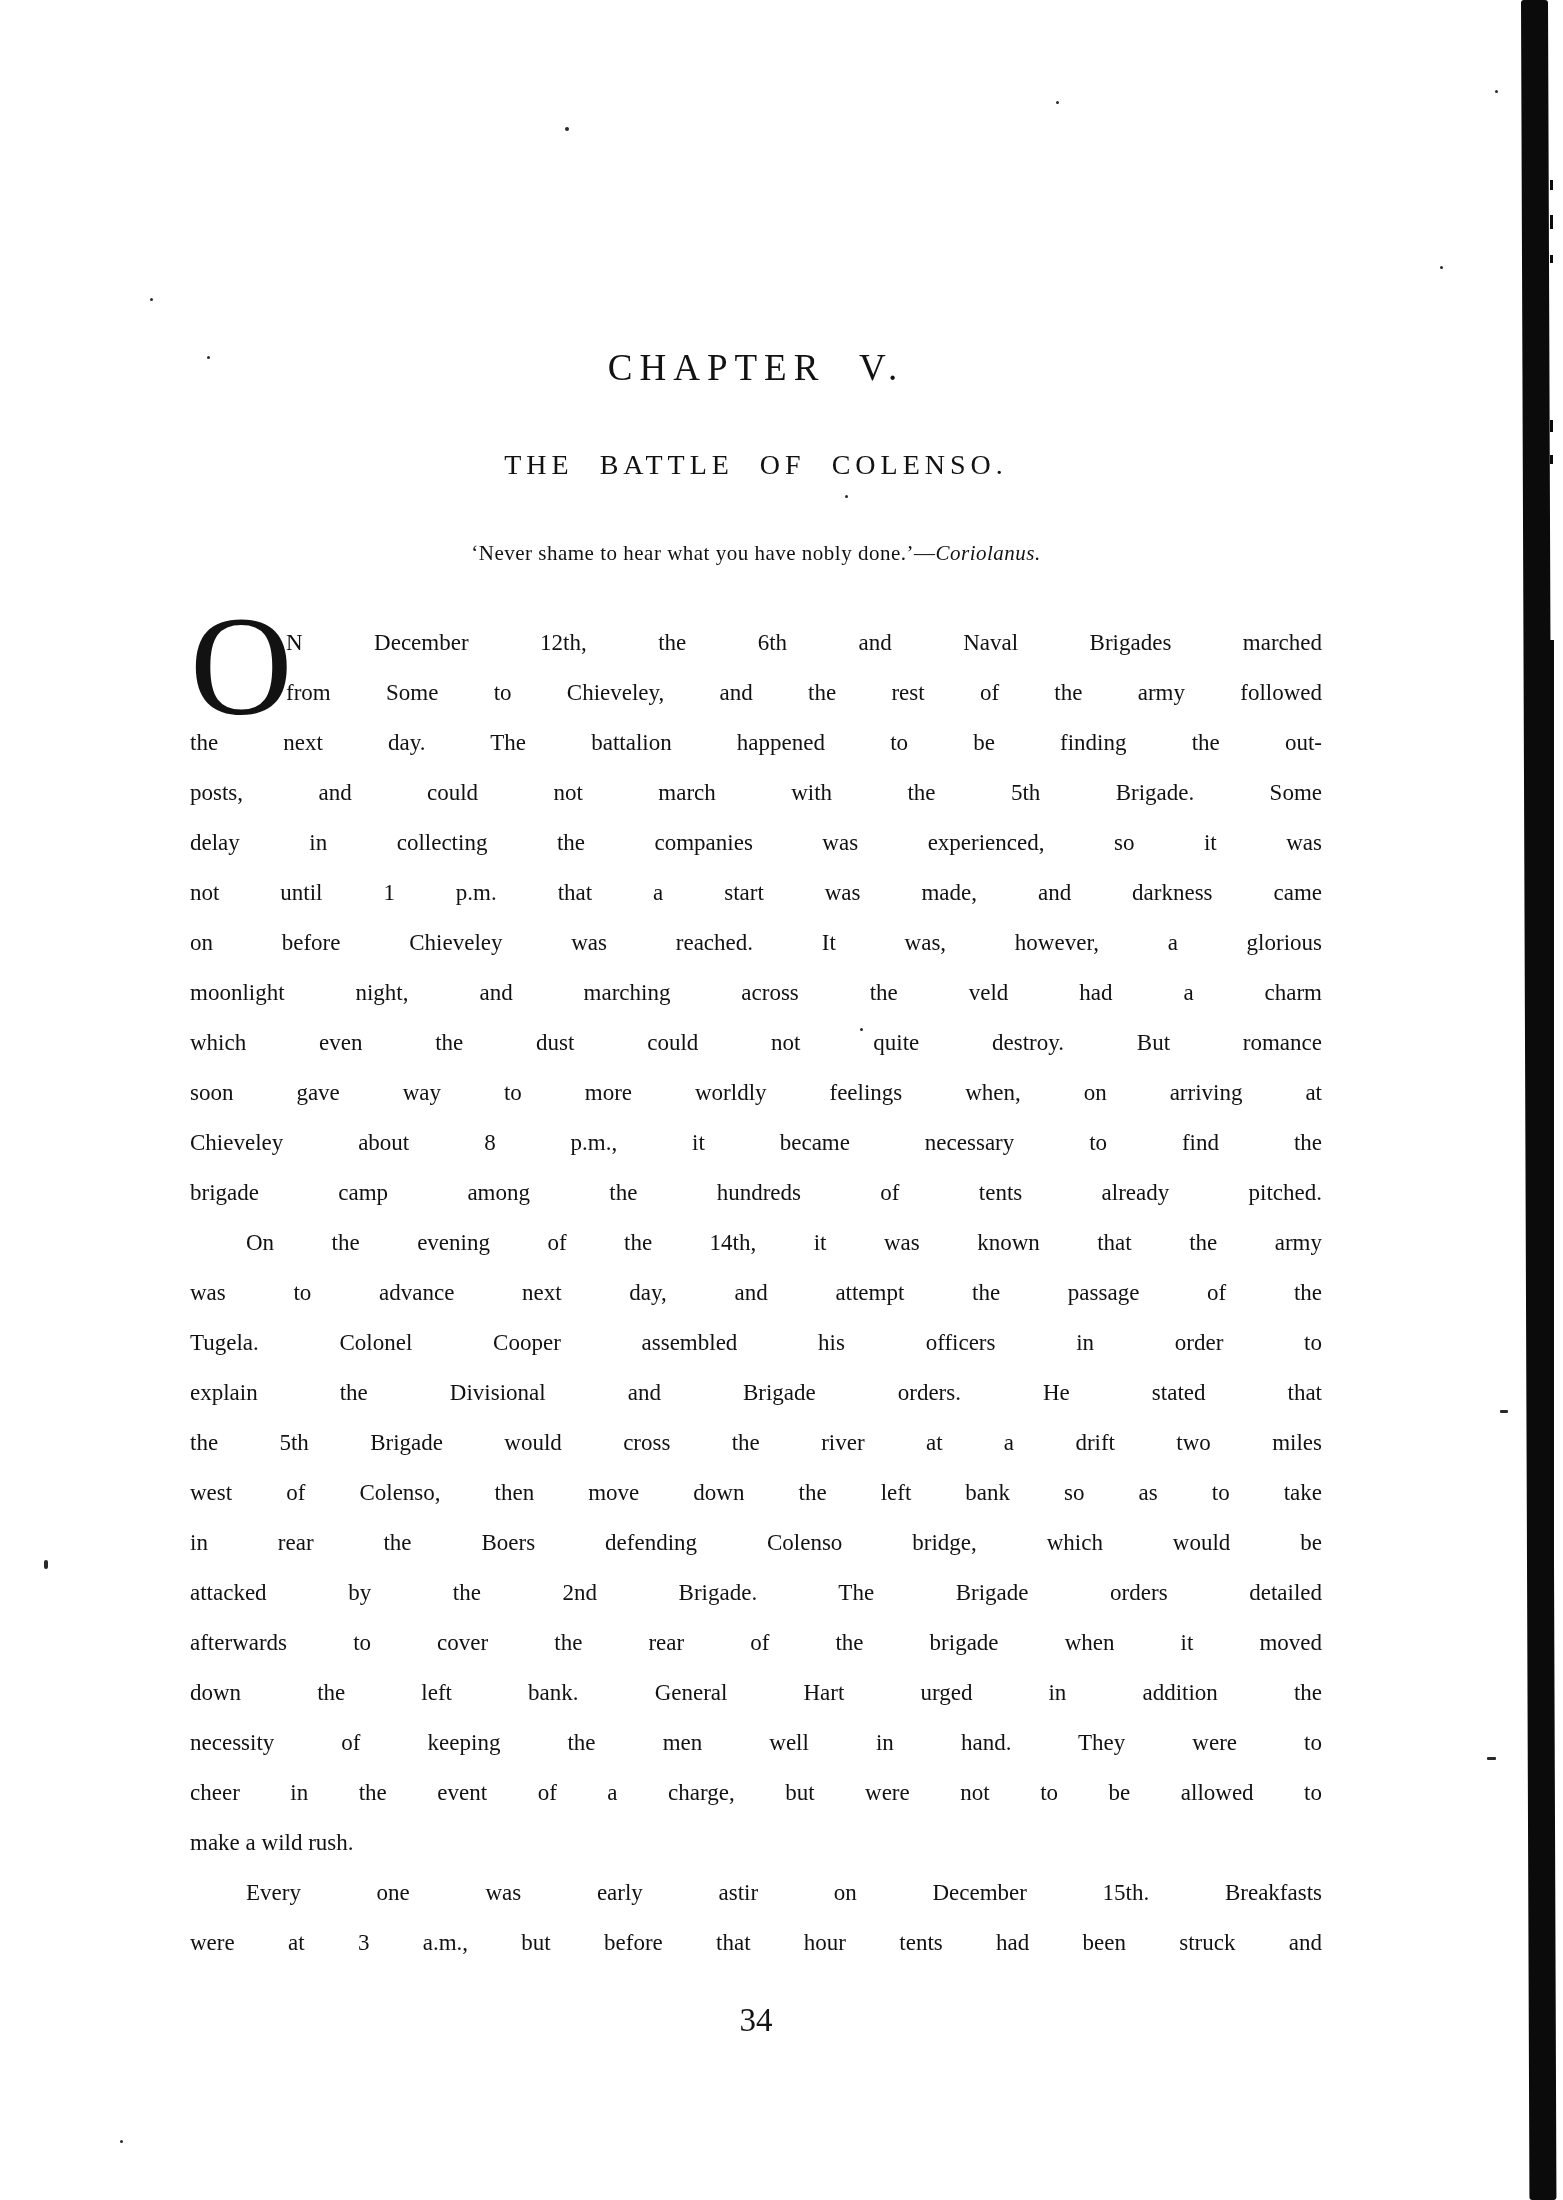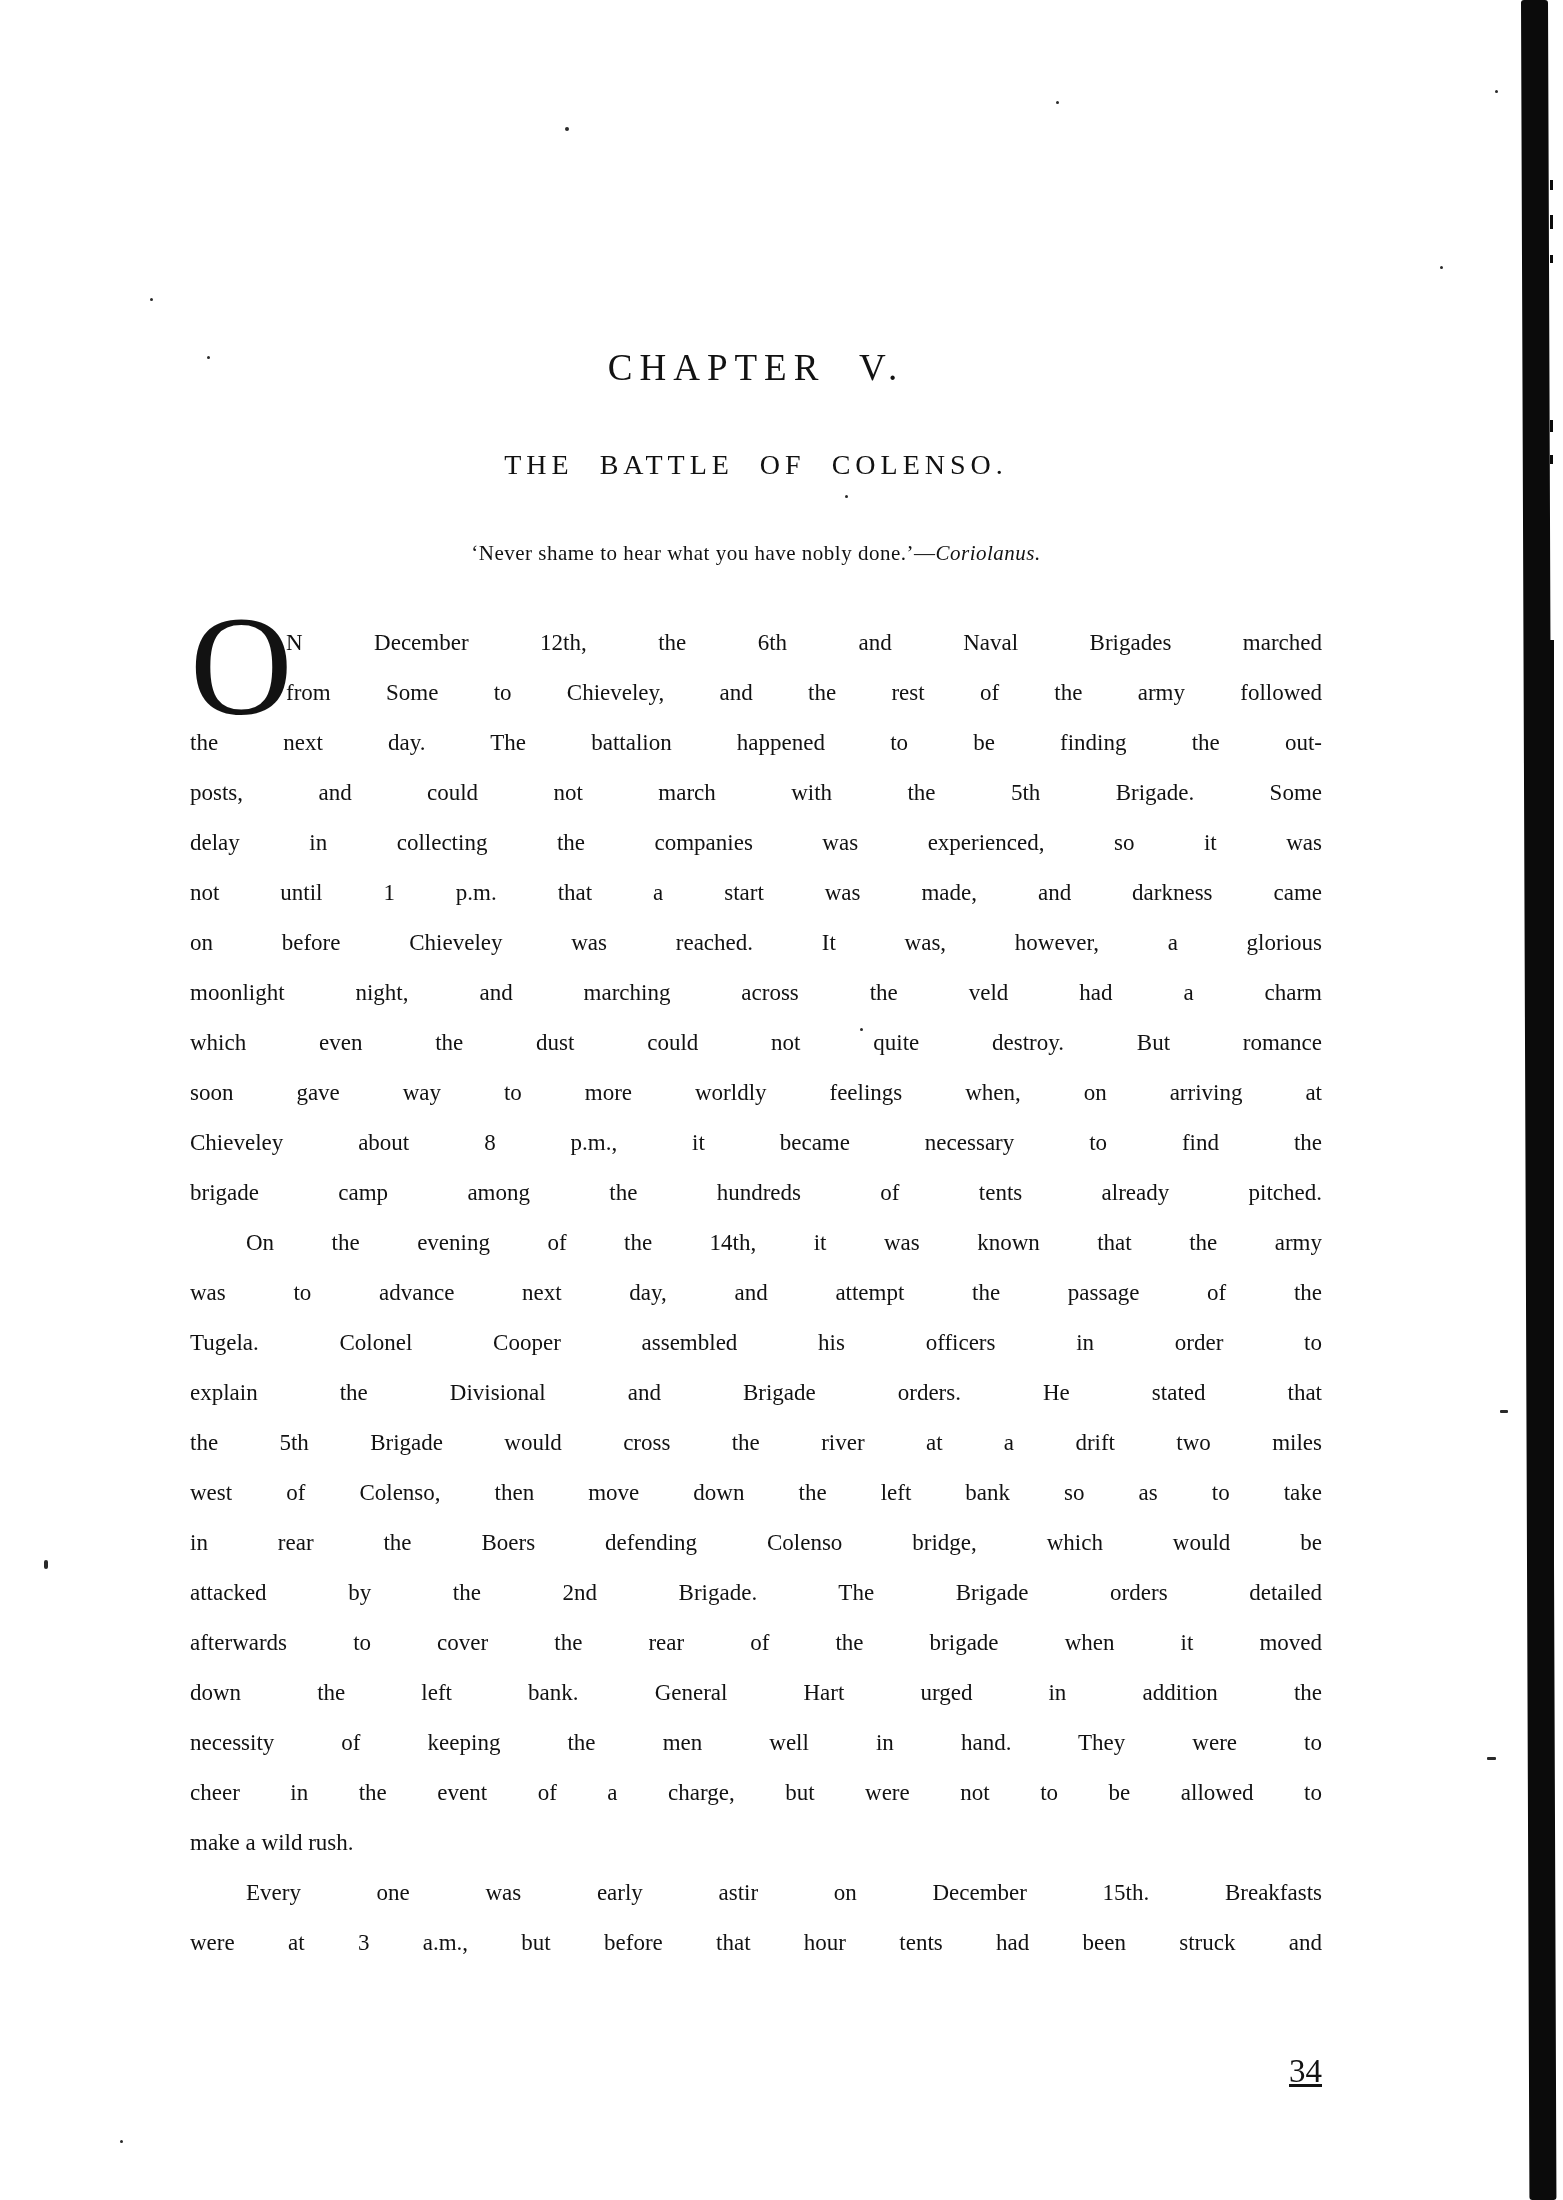--- a/index.html
+++ b/index.html
@@ -49,24 +49,23 @@
   }
   .line.nojust{text-align:left;text-align-last:left;}
   .line.indent{text-indent:56px;}
   .dropcap{
     float:left;
     width:96px;height:100px;
     font-size:142px;line-height:96px;
     text-align:left;
   }
   .pagenum{
-    margin-top:83px;
+    margin-top:32px;
     font-size:33px;line-height:40px;
-    text-align:right;
-    text-decoration:underline;
+    text-align:center;
   }
   
   .binding{position:absolute;top:0;left:1519px;width:44px;height:2200px;}
   .binding .band{
     position:absolute;left:2px;top:0;width:27px;height:2200px;
     background:#0b0b0b;
     transform:skewX(0.22deg);
     transform-origin:top center;
     border-radius:3px;
   }

